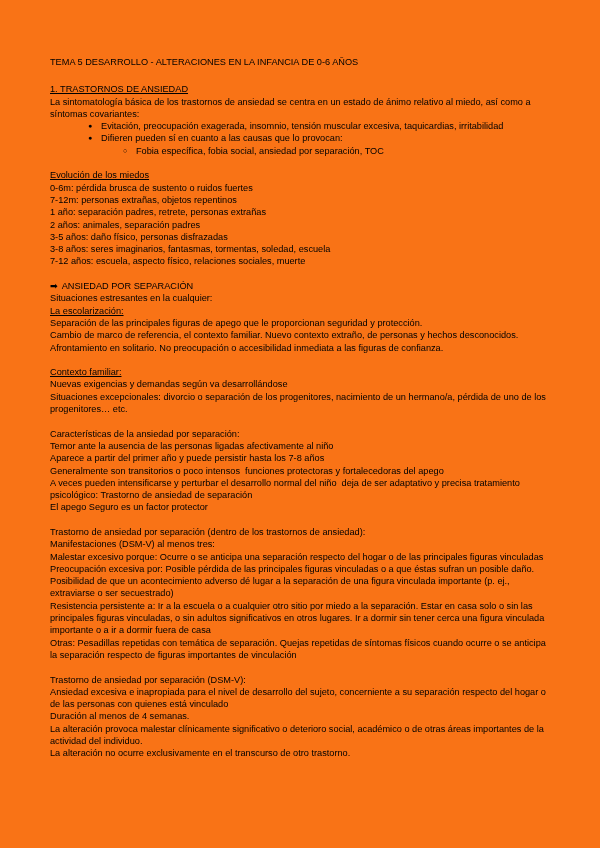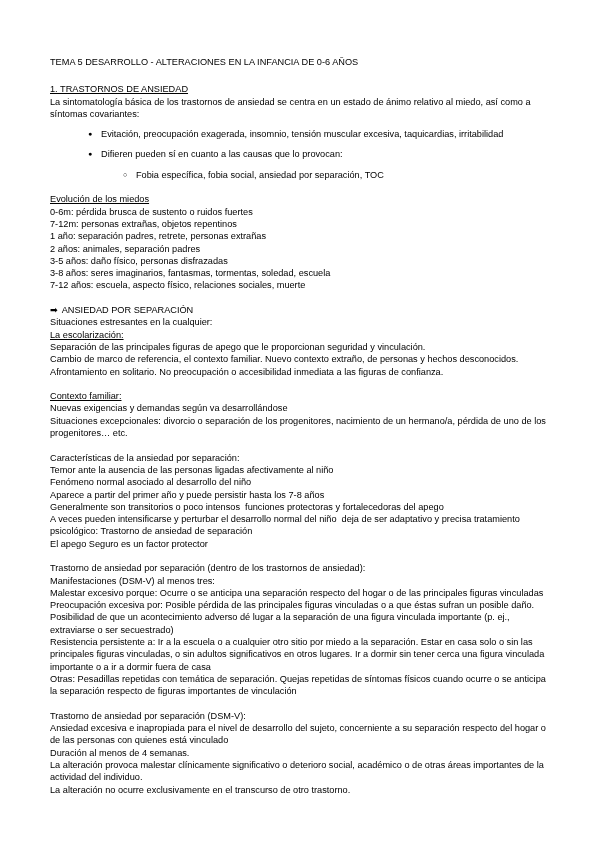--- a/index.html
+++ b/index.html
@@ -1,33 +1,33 @@
 <!DOCTYPE html>
 <html><head>
 <meta charset="utf-8">
 <style>
   html, body { margin: 0; padding: 0; background: #e9e9e9; }
   .page {
     width: 600px;
     height: 848px;
     margin: 0 auto;
-    background: #ffffff;
+    background: #f97316;
     box-sizing: border-box;
     padding: 56px 45px 0 50px;
     font-family: "Liberation Sans", sans-serif;
     font-size: 9.2px;
     line-height: 12.3px;
     color: #000000;
     overflow: hidden;
   }
   .line { margin: 0; white-space: pre-wrap; }
   .u { text-decoration: underline; }
   .mt { margin-top: 12.3px; }      
   .mt-title { margin-top: 15px; }  
-  .bullet { display: flex; margin-left: 38px; white-space: pre-wrap; margin-top: 8px; }
+  .bullet { display: flex; margin-left: 38px; white-space: pre-wrap; }
   .bullet.sub { margin-left: 73px; }
   .marker {
     flex: 0 0 13px;
     font-size: 7px;
     line-height: 12.3px;
   }
   .btext { flex: 1 1 auto; white-space: pre-wrap; }
   .arrow-ic { margin-right: 4px; }
 </style>
 </head>
@@ -57,31 +57,30 @@
   <p class="line">7-12m: personas extrañas, objetos repentinos</p>
   <p class="line">1 año: separación padres, retrete, personas extrañas</p>
   <p class="line">2 años: animales, separación padres</p>
   <p class="line">3-5 años: daño físico, personas disfrazadas</p>
   <p class="line">3-8 años: seres imaginarios, fantasmas, tormentas, soledad, escuela</p>
   <p class="line">7-12 años: escuela, aspecto físico, relaciones sociales, muerte</p>
 
   <p class="line mt"><span class="arrow-ic">➡</span><span>ANSIEDAD POR SEPARACIÓN</span></p>
   <p class="line">Situaciones estresantes en la cualquier:</p>
   <p class="line u">La escolarización:</p>
-  <p class="line">Separación de las principales figuras de apego que le proporcionan seguridad y vinculación.</p>
+  <p class="line">Separación de las principales figuras de apego que le proporcionan seguridad y protección.</p>
   <p class="line">Cambio de marco de referencia, el contexto familiar. Nuevo contexto extraño, de personas y hechos desconocidos.</p>
   <p class="line">Afrontamiento en solitario. No preocupación o accesibilidad inmediata a las figuras de confianza.</p>
 
   <p class="line u mt">Contexto familiar:</p>
   <p class="line">Nuevas exigencias y demandas según va desarrollándose</p>
   <p class="line">Situaciones excepcionales: divorcio o separación de los progenitores, nacimiento de un hermano/a, pérdida de uno de los progenitores… etc.</p>
 
   <p class="line mt">Características de la ansiedad por separación:</p>
   <p class="line">Temor ante la ausencia de las personas ligadas afectivamente al niño</p>
-  <p class="line">Fenómeno normal asociado al desarrollo del niño</p>
   <p class="line">Aparece a partir del primer año y puede persistir hasta los 7-8 años</p>
   <p class="line">Generalmente son transitorios o poco intensos  funciones protectoras y fortalecedoras del apego</p>
   <p class="line">A veces pueden intensificarse y perturbar el desarrollo normal del niño  deja de ser adaptativo y precisa tratamiento psicológico: Trastorno de ansiedad de separación</p>
   <p class="line">El apego Seguro es un factor protector</p>
 
   <p class="line mt">Trastorno de ansiedad por separación (dentro de los trastornos de ansiedad):</p>
   <p class="line">Manifestaciones (DSM-V) al menos tres:</p>
   <p class="line">Malestar excesivo porque: Ocurre o se anticipa una separación respecto del hogar o de las principales figuras vinculadas</p>
   <p class="line">Preocupación excesiva por: Posible pérdida de las principales figuras vinculadas o a que éstas sufran un posible daño.</p>
   <p class="line">Posibilidad de que un acontecimiento adverso dé lugar a la separación de una figura vinculada importante (p. ej., extraviarse o ser secuestrado)</p>

